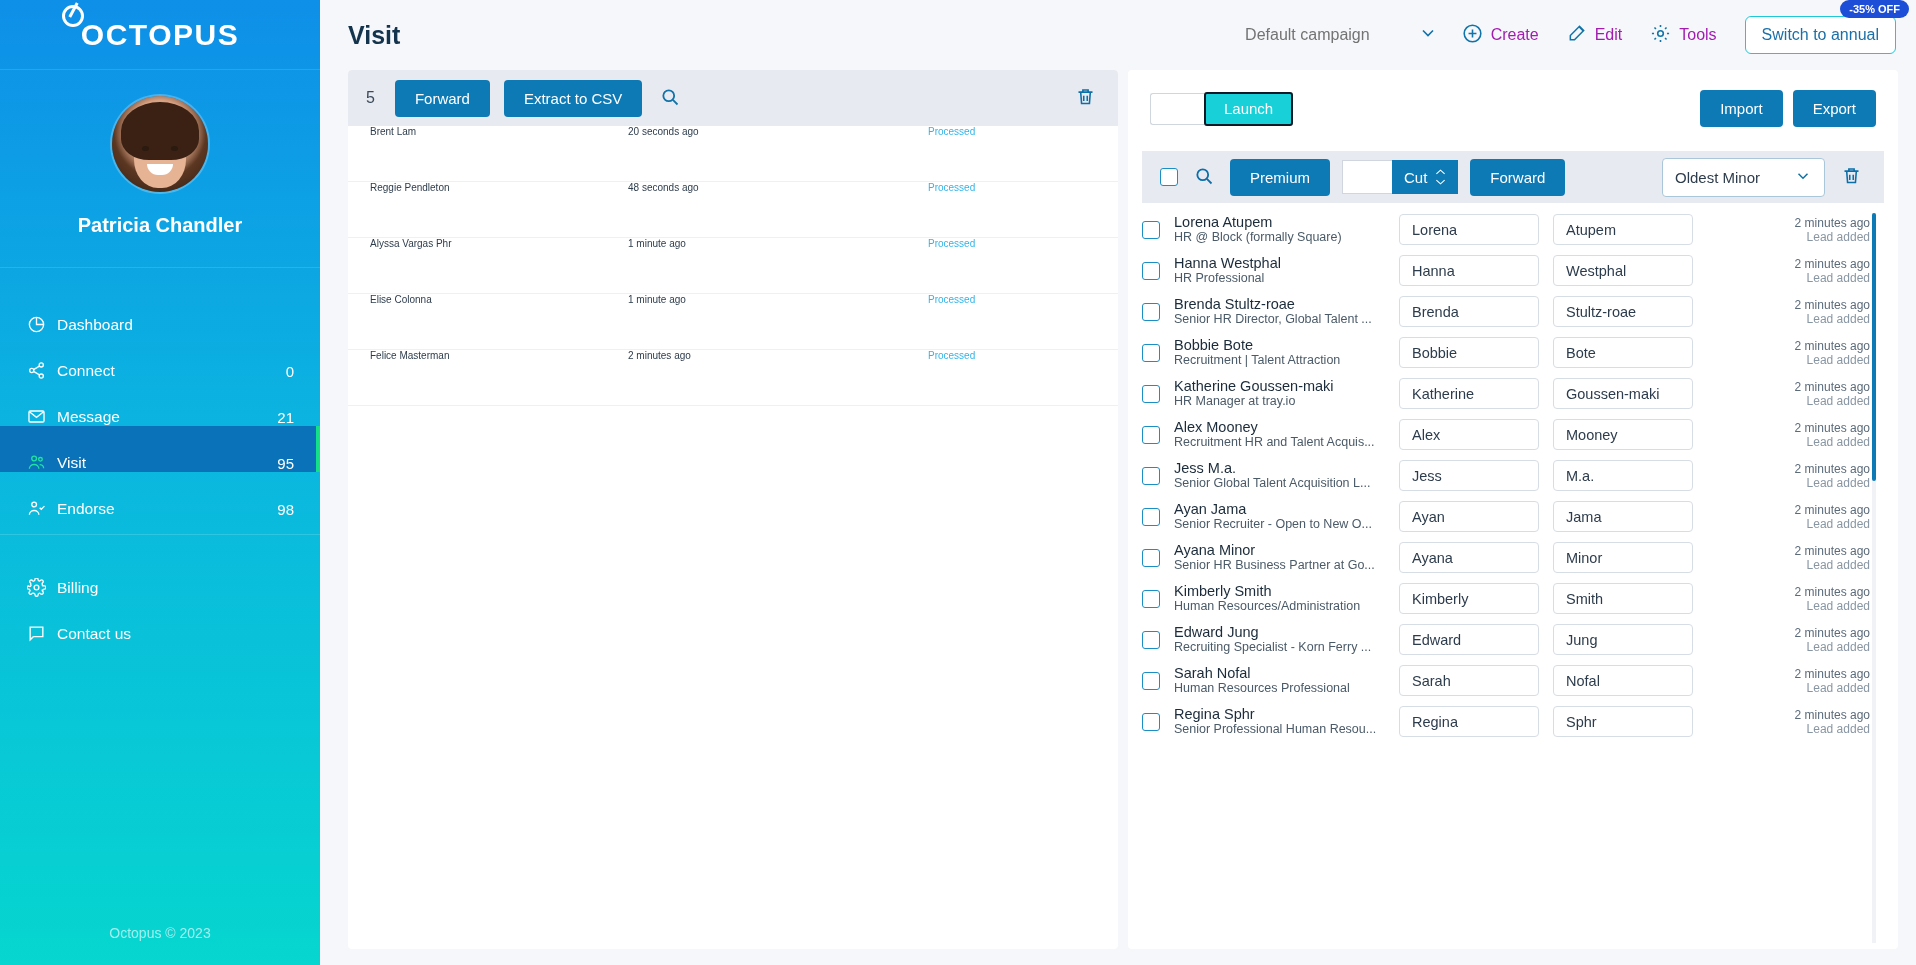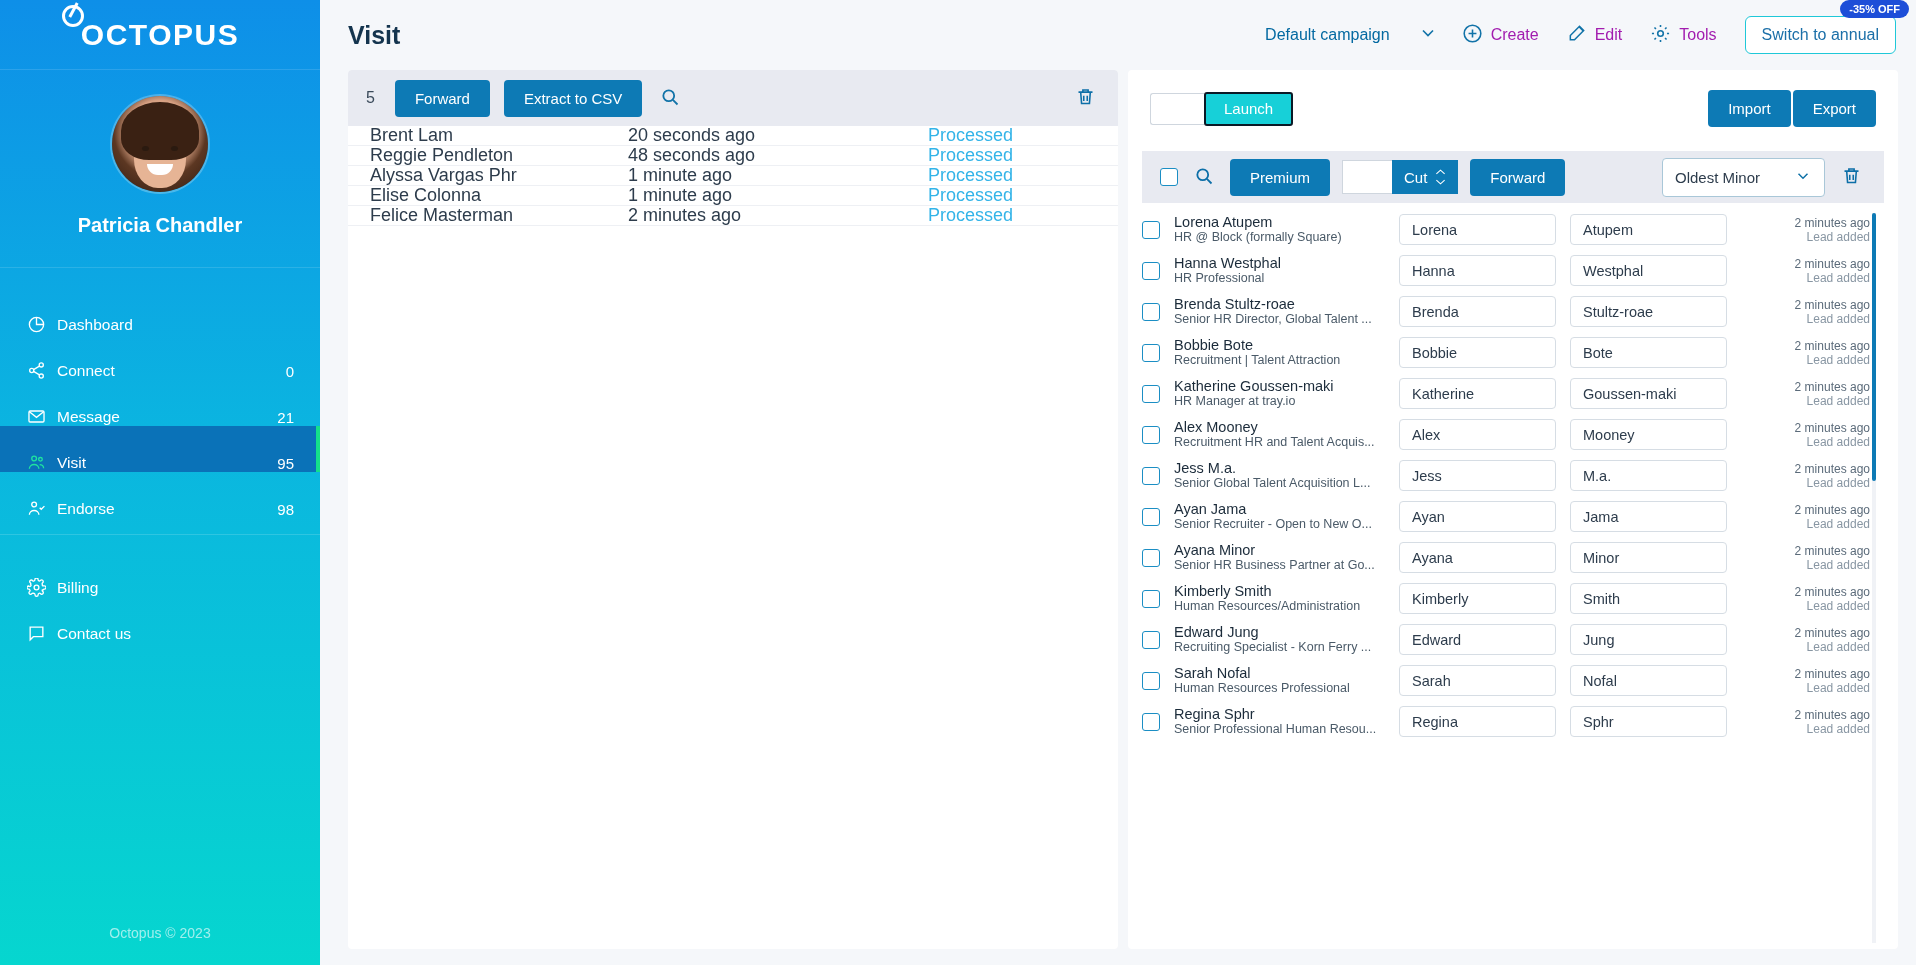--- a/index.html
+++ b/index.html
@@ -100,22 +100,22 @@
 
   
   .main { flex: 1; height: 965px; display: flex; flex-direction: column; background: #f5f7fa; }
   .topbar {
     height: 70px; flex: 0 0 70px; display: flex; align-items: center;
     padding: 0 20px 0 28px; background: #f5f7fa; position: relative;
   }
   .page-title { font-size: 25px; font-weight: bold; color: #14344e; }
   .topbar-right { margin-left: auto; display: flex; align-items: center; gap: 0; }
   .campaign-select {
-    display: flex; align-items: center; gap: 28px; cursor: pointer;
-    color: #0369a1; font-size: 16px; padding: 0 10px;
+    display: flex; align-items: center; gap: 48px; cursor: pointer;
+    color: #737373; font-size: 16px; padding: 0 10px;
   }
   .tb-btn {
     display: flex; align-items: center; gap: 8px; cursor: pointer;
     color: #a21caf; font-size: 16px; padding: 0 14px;
   }
   .switch-annual {
     margin-left: 14px; position: relative;
     border: 1px solid #1fc8d8; border-radius: 6px; background: #fff;
     color: #1b6fa8; font-size: 16px; padding: 9px 16px; cursor: pointer;
   }
@@ -139,22 +139,22 @@
   .lp-count { font-size: 16px; color: #3a4a5a; margin-right: 6px; }
   .btn-blue {
     background: #0d7ab5; color: #fff; border: none; border-radius: 4px;
     font-size: 15px; padding: 10px 20px; cursor: pointer;
     font-family: "Liberation Sans", sans-serif;
   }
   .icon-btn { background: none; border: none; cursor: pointer; display: flex; align-items: center; padding: 4px; }
   .lp-trash { margin-left: auto; }
   .lp-table { flex: 1; overflow: hidden; }
   .lp-row {
-    display: flex; align-items: center; height: 20px;
-    border-bottom: 1px solid #eef0f4; padding: 0 22px; font-size: 18px;
+    display: flex; height: 56px;
+    border-bottom: 1px solid #eef0f4; padding: 0 22px; font-size: 10px;
   }
   .lp-row .c-name { width: 258px; color: #2d3c4c; }
   .lp-row .c-time { width: 300px; color: #2d3c4c; }
   .lp-row .c-status { color: #33b4e8; }
 
   
   .right-panel {
     flex: 1; background: #fff; border-radius: 4px; display: flex;
     flex-direction: column; overflow: hidden; position: relative;
   }
@@ -164,21 +164,21 @@
   .users-input {
     width: 54px; height: 32px; border: 1px solid #cfd6de; border-right: none;
     border-radius: 3px 0 0 3px; outline: none; padding: 0 8px; font-size: 14px;
     font-family: "Liberation Sans", sans-serif; background: #fff;
   }
   .launch-btn {
     background: #17d0d8; color: #fff; border: 2px solid #0b1a26; border-radius: 3px;
     font-size: 15px; padding: 6px 18px; cursor: pointer; height: 34px;
     font-family: "Liberation Sans", sans-serif;
   }
-  .rp-io { margin-left: auto; display: flex; gap: 2px; }
+  .rp-io { margin-left: auto; display: flex; gap: 10px; }
   .rp-filters {
     background: #e8eaf1; display: flex; align-items: center; gap: 12px;
     padding: 10px 18px; margin: 8px 14px 0; height: 52px;
   }
   .cbx {
     width: 18px; height: 18px; border: 1.6px solid #1b8ec4; border-radius: 3px;
     background: #fff; cursor: pointer; flex: 0 0 18px;
   }
   .cut-group { display: flex; align-items: center; }
   .cut-input {
@@ -197,21 +197,21 @@
     background: #fff; border: 1px solid #a9c7d8; border-radius: 4px;
     padding: 8px 12px; font-size: 15px; color: #2d3c4c; cursor: pointer;
   }
   .rp-list { flex: 1; overflow: hidden; padding: 6px 14px 0; position: relative; }
   .contact-row { display: flex; align-items: center; height: 41px; }
   .contact-row .cbx { margin-right: 14px; }
   .c-ident { width: 225px; padding-right: 8px; overflow: hidden; }
   .c-full { font-size: 14.5px; color: #1b2b3a; line-height: 16px; white-space: nowrap; overflow: hidden; }
   .c-sub { font-size: 12.5px; color: #4a5a68; line-height: 15px; white-space: nowrap; overflow: hidden; }
   .c-field {
-    width: 157px; height: 31px; border: 1px solid #d6dde4; border-radius: 4px;
+    width: 140px; height: 31px; border: 1px solid #d6dde4; border-radius: 4px;
     background: #fff; font-size: 14.5px; color: #2d3c4c; outline: none;
     padding: 0 12px; margin-right: 14px;
     font-family: "Liberation Sans", sans-serif;
   }
   .c-meta { text-align: right; width: 100px; margin-left: auto; padding-right: 14px; }
   .c-when { font-size: 12px; color: #5b6b7a; line-height: 14px; }
   .c-act  { font-size: 12px; color: #8896a3; line-height: 14px; }
   .list-scrollbar {
     position: absolute; right: 22px; top: 10px; width: 4px; height: 268px;
     background: #0d7ab5; border-radius: 2px;

